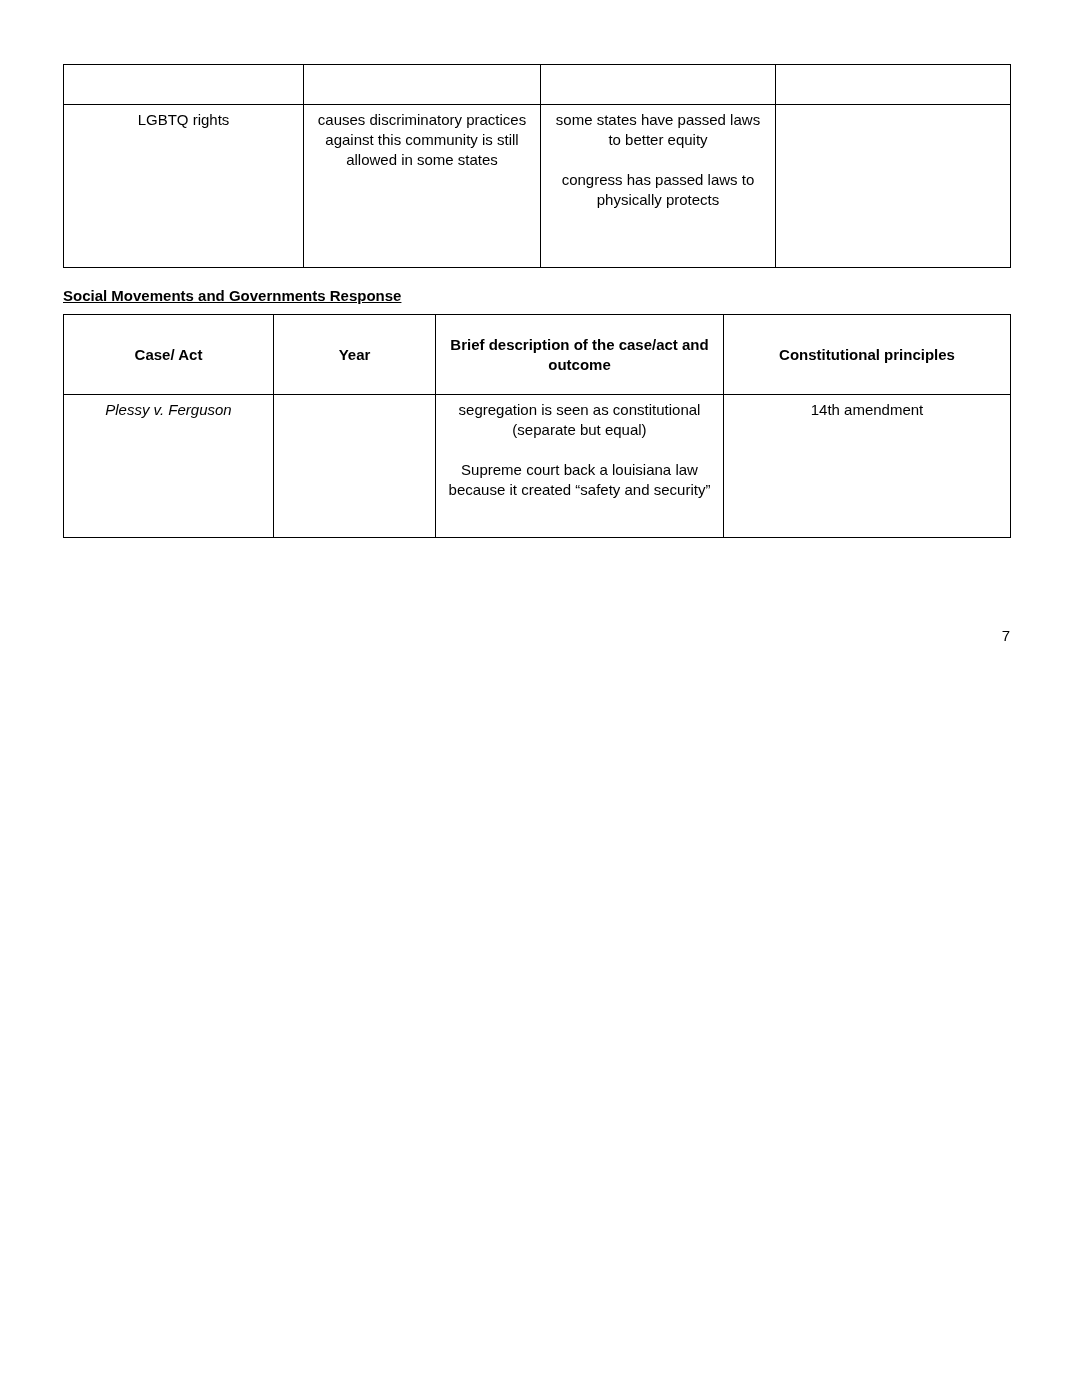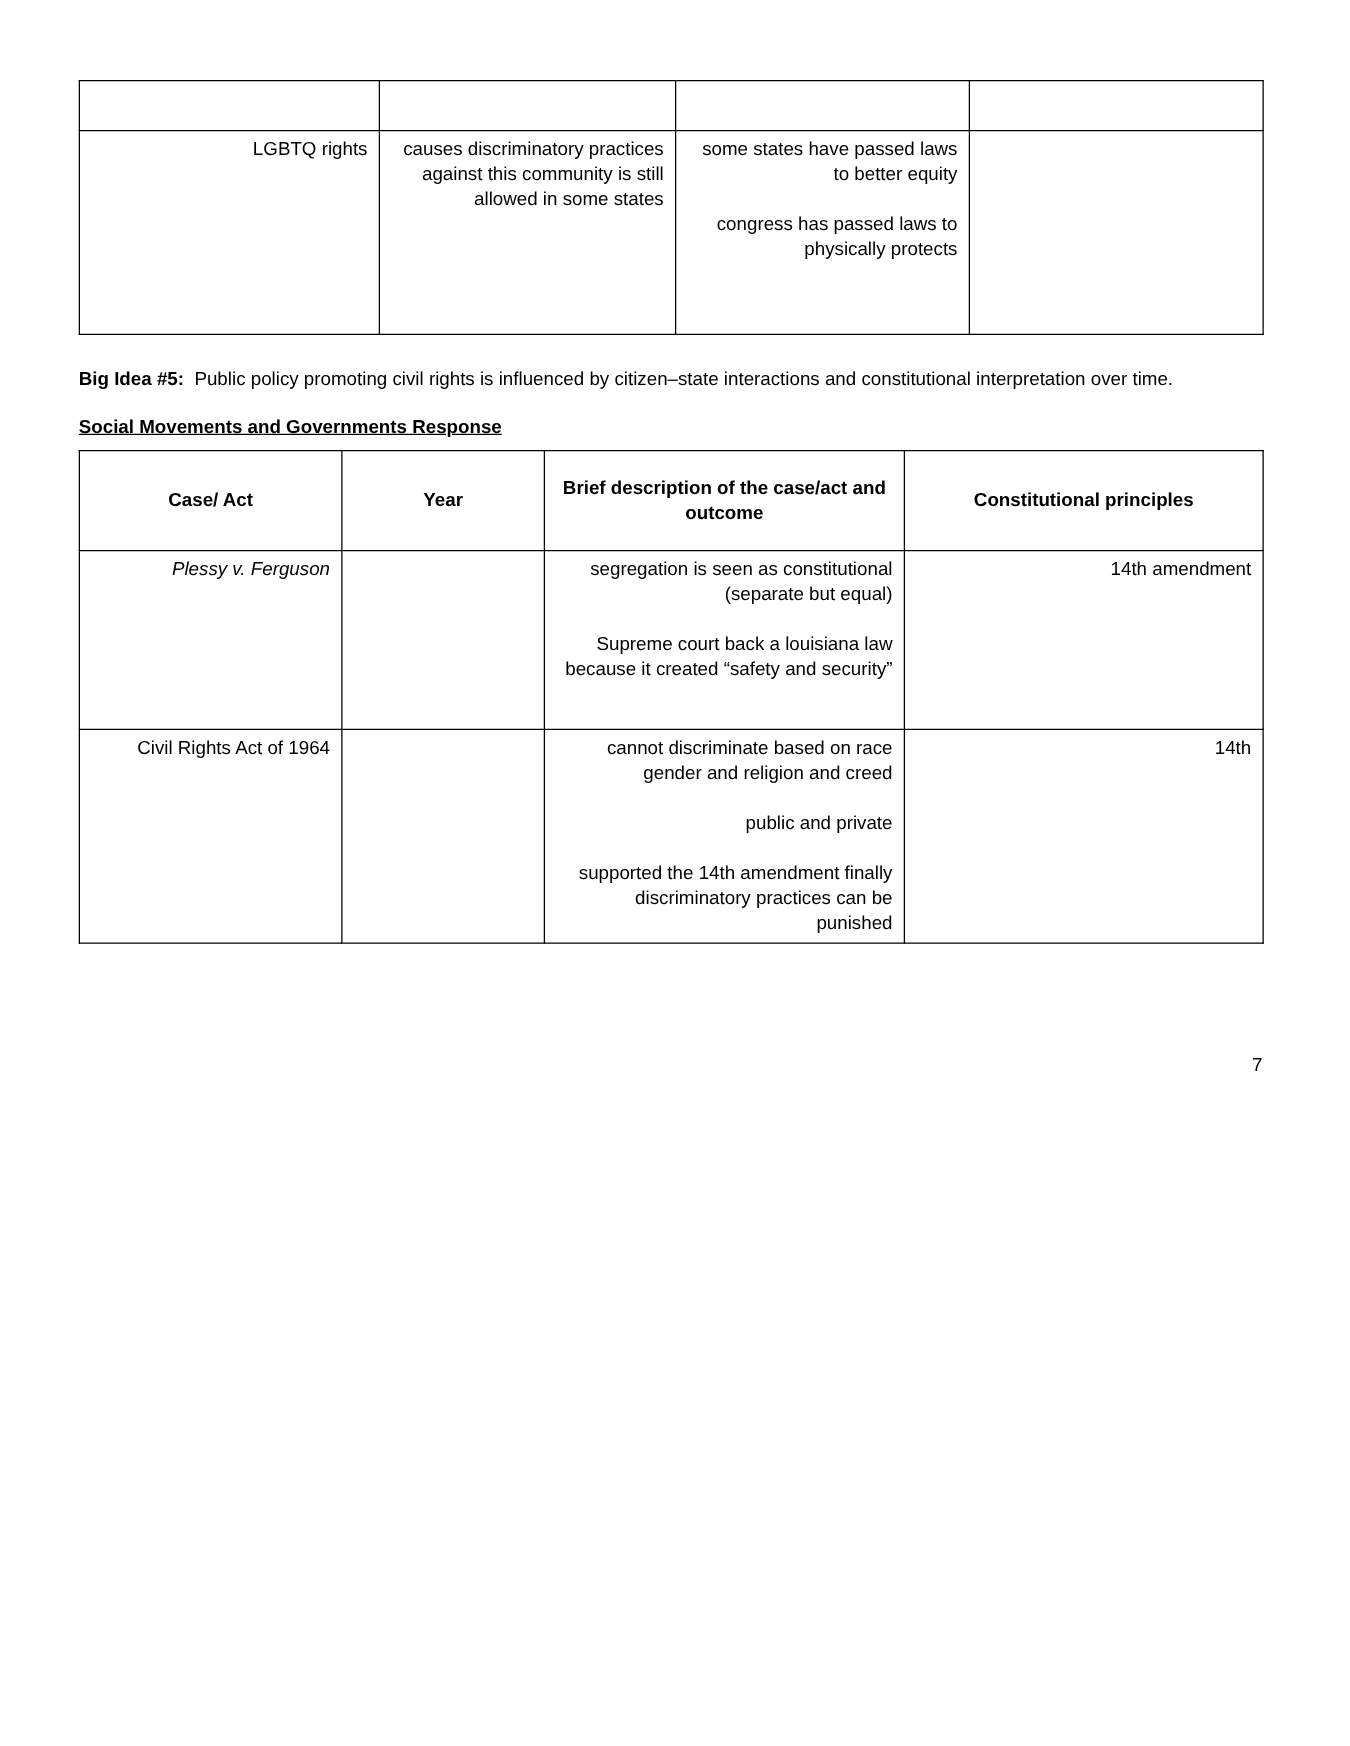--- a/index.html
+++ b/index.html
@@ -29,21 +29,21 @@
     border-collapse: collapse;
     table-layout: fixed;
     width: 947px;
   }
   td, th {
     border: 1.5px solid #000000;
     vertical-align: top;
     padding: 5px 9px;
     overflow: hidden;
     white-space: pre-line;
-    text-align: right;
+    text-align: center;
     font-weight: normal;
   }
   .main-table th {
     vertical-align: middle;
     text-align: center;
     font-weight: bold;
     white-space: normal;
   }
   .italic { font-style: italic; margin-top: 29px; }
   .big-idea {
@@ -87,21 +87,20 @@
           <td>LGBTQ rights</td>
           <td>causes discriminatory practices against this community is still allowed in some states</td>
           <td>some states have passed laws to better equity
 
 congress has passed laws to physically protects</td>
           <td></td>
         </tr>
       </tbody>
     </table>
 
-    <p class="big-idea"><span class="label">Big Idea #5:</span>&nbsp; <span>Public policy promoting civil rights is influenced by citizen–state interactions and constitutional interpretation over time.</span></p>
 
     <p class="section-heading">Social Movements and Governments Response</p>
 
     <table class="main-table">
       <colgroup>
         <col style="width:210px">
           <col style="width:162px">
           <col style="width:288px">
           <col style="width:287px">
       </colgroup>
@@ -113,29 +112,19 @@
           <th>Constitutional principles</th>
         </tr>
         <tr style="height:143px">
           <td><span class="italic">Plessy v. Ferguson</span></td>
           <td></td>
           <td>segregation is seen as constitutional (separate but equal)
 
 Supreme court back a louisiana law because it created “safety and security”</td>
           <td>14th amendment</td>
         </tr>
-        <tr style="height:163px">
-          <td>Civil Rights Act of 1964</td>
-          <td></td>
-          <td>cannot discriminate based on race gender and religion and creed
-
-public and private
-
-supported the 14th amendment finally discriminatory practices can be punished</td>
-          <td>14th</td>
-        </tr>
       </tbody>
     </table>
 
     <p class="page-number">7</p>
 
   </div>
 </div>
 
 </body></html>

